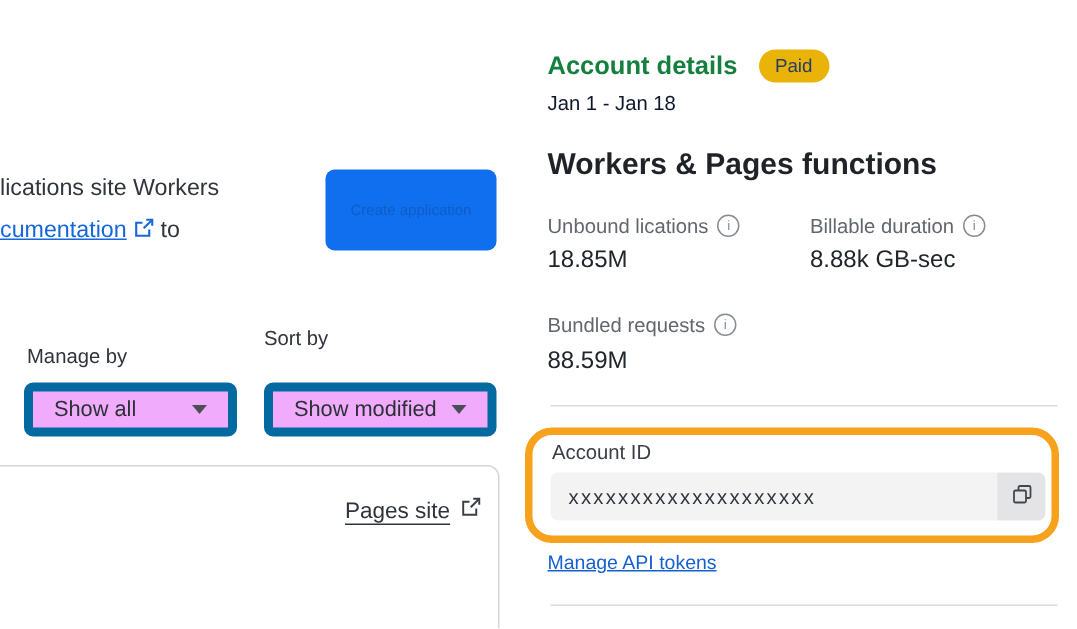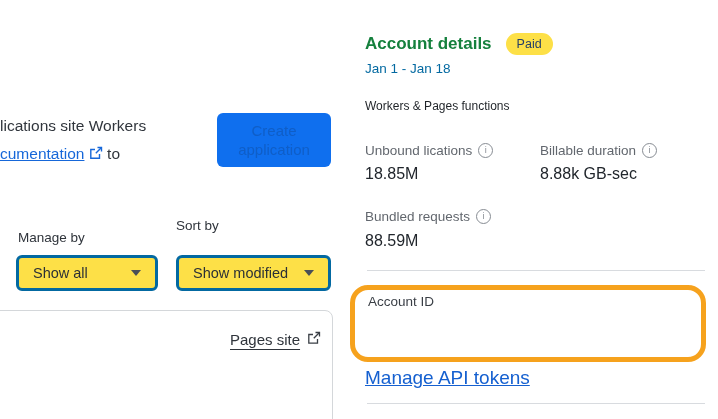--- a/index.html
+++ b/index.html
@@ -7,64 +7,64 @@
         font-family:"Liberation Sans",sans-serif;color:#21262c;}
   .abs{position:absolute;}
 
   
   .intro{left:0;top:112px;font-size:15.5px;line-height:27.5px;color:#30353c;white-space:nowrap;}
   .intro a{color:#1667d9;text-decoration:underline;}
   .ext-icon{display:inline-block;vertical-align:-1px;}
 
   
   .create-btn{left:217px;top:113px;width:114px;height:54px;background:#0f6fee;border:none;
-      border-radius:6px;color:#0f5ec7;font-size:15px;line-height:19px;font-family:inherit;
+      border-radius:6px;color:#0f5ec7;font-size:10px;line-height:19px;font-family:inherit;
       display:flex;align-items:center;justify-content:center;text-align:center;cursor:pointer;padding:0 8px;}
 
   
   .ctl-label{font-size:13.5px;color:#2f343b;}
-  .dropdown{height:36px;background:#fde047;border:3px solid #0369a1;border-radius:6px;
+  .dropdown{height:36px;background:#f0abfc;border:6px solid #0369a1;border-radius:6px;
       display:flex;align-items:center;justify-content:space-between;box-sizing:border-box;
       padding:0 14px;font-size:14.5px;color:#2b3036;cursor:pointer;}
   .caret{width:0;height:0;border-left:5px solid transparent;border-right:5px solid transparent;
       border-top:6px solid #4a4f57;}
 
   
   .apps-card{left:-25px;top:310px;width:356px;height:130px;background:#fff;
       border:1px solid #d4d7da;border-radius:8px;}
   .visit-site{left:230px;top:331px;font-size:15px;color:#2f343b;display:flex;align-items:center;gap:7px;}
   .visit-site .lbl{text-decoration:underline;text-underline-offset:4px;cursor:pointer;}
 
   
   .acct-title-row{left:365px;top:33px;display:flex;align-items:center;gap:14px;}
   .acct-title{font-size:17px;font-weight:bold;color:#15803d;}
-  .badge{background:#fde047;color:#243e68;font-size:12.5px;border-radius:12px;padding:4px 11px;}
-  .date-range{left:365px;top:61px;font-size:13.5px;color:#0369a1;}
-  .section-title{left:365px;top:99px;font-size:12px;font-weight:normal;color:#1f2328;}
+  .badge{background:#eab308;color:#243e68;font-size:12.5px;border-radius:12px;padding:4px 11px;}
+  .date-range{left:365px;top:61px;font-size:13.5px;color:#0f172a;}
+  .section-title{left:365px;top:99px;font-size:20px;font-weight:bold;color:#1f2328;}
 
   .stat-label{font-size:13.5px;color:#62676e;display:flex;align-items:center;gap:6px;}
   .stat-value{font-size:16px;color:#21262c;}
   .info-icon{width:13px;height:13px;border:1px solid #878c93;border-radius:50%;
       display:inline-flex;align-items:center;justify-content:center;
       font-size:9px;color:#878c93;font-style:normal;line-height:1;}
 
   .divider{height:1px;background:#d8dbdf;width:338px;left:367px;}
 
   .highlight-ring{left:350px;top:285px;width:356px;height:77px;border:5px solid #f6a21d;
       border-radius:18px;box-sizing:border-box;pointer-events:none;}
 
   .acct-id-label{left:368px;top:294px;font-size:13.5px;color:#3a3f46;}
   .acct-id-field{left:367px;top:315px;width:330px;height:32px;background:#f3f3f4;border-radius:5px;
       display:flex;align-items:stretch;overflow:hidden;}
   .acct-id-text{flex:1;display:flex;align-items:center;padding-left:12px;font-size:13.5px;
       letter-spacing:1.5px;color:#2f343b;white-space:nowrap;}
   .copy-btn{width:32px;background:#e4e4e6;border:none;display:flex;align-items:center;
       justify-content:center;cursor:pointer;padding:0;}
 
-  .manage-link{left:365px;top:367px;font-size:19px;color:#1560d0;text-decoration:underline;cursor:pointer;}
+  .manage-link{left:365px;top:367px;font-size:13px;color:#1560d0;text-decoration:underline;cursor:pointer;}
 </style>
 </head>
 <body>
 
 <div class="page">
 
   <div class="abs intro">
     <div>lications site Workers</div>
     <div>
       <a href="#">cumentation</a>
@@ -128,18 +128,29 @@
     <span>Bundled requests</span>
     <i class="info-icon">i</i>
   </div>
   <div class="abs stat-value" style="left:365px;top:232px">88.59M</div>
 
   <div class="abs divider" style="top:270px"></div>
 
   <div class="abs highlight-ring"></div>
 
   <div class="abs acct-id-label">Account ID</div>
+  <div class="abs acct-id-field">
+    <span class="acct-id-text">xxxxxxxxxxxxxxxxxxxx</span>
+    <button class="copy-btn">
+      <span>
+        <svg width="15" height="15" viewBox="0 0 15 15" fill="none" stroke="#41464d" stroke-width="1.2">
+          <rect x="5" y="2" width="8" height="8" rx="1"></rect>
+          <rect x="2" y="5" width="8" height="8" rx="1" fill="#e4e4e6"></rect>
+        </svg>
+      </span>
+    </button>
+  </div>
 
   <a href="#" class="abs manage-link">Manage API tokens</a>
 
   <div class="abs divider" style="top:403px"></div>
 
 </div>
 
 </body></html>

